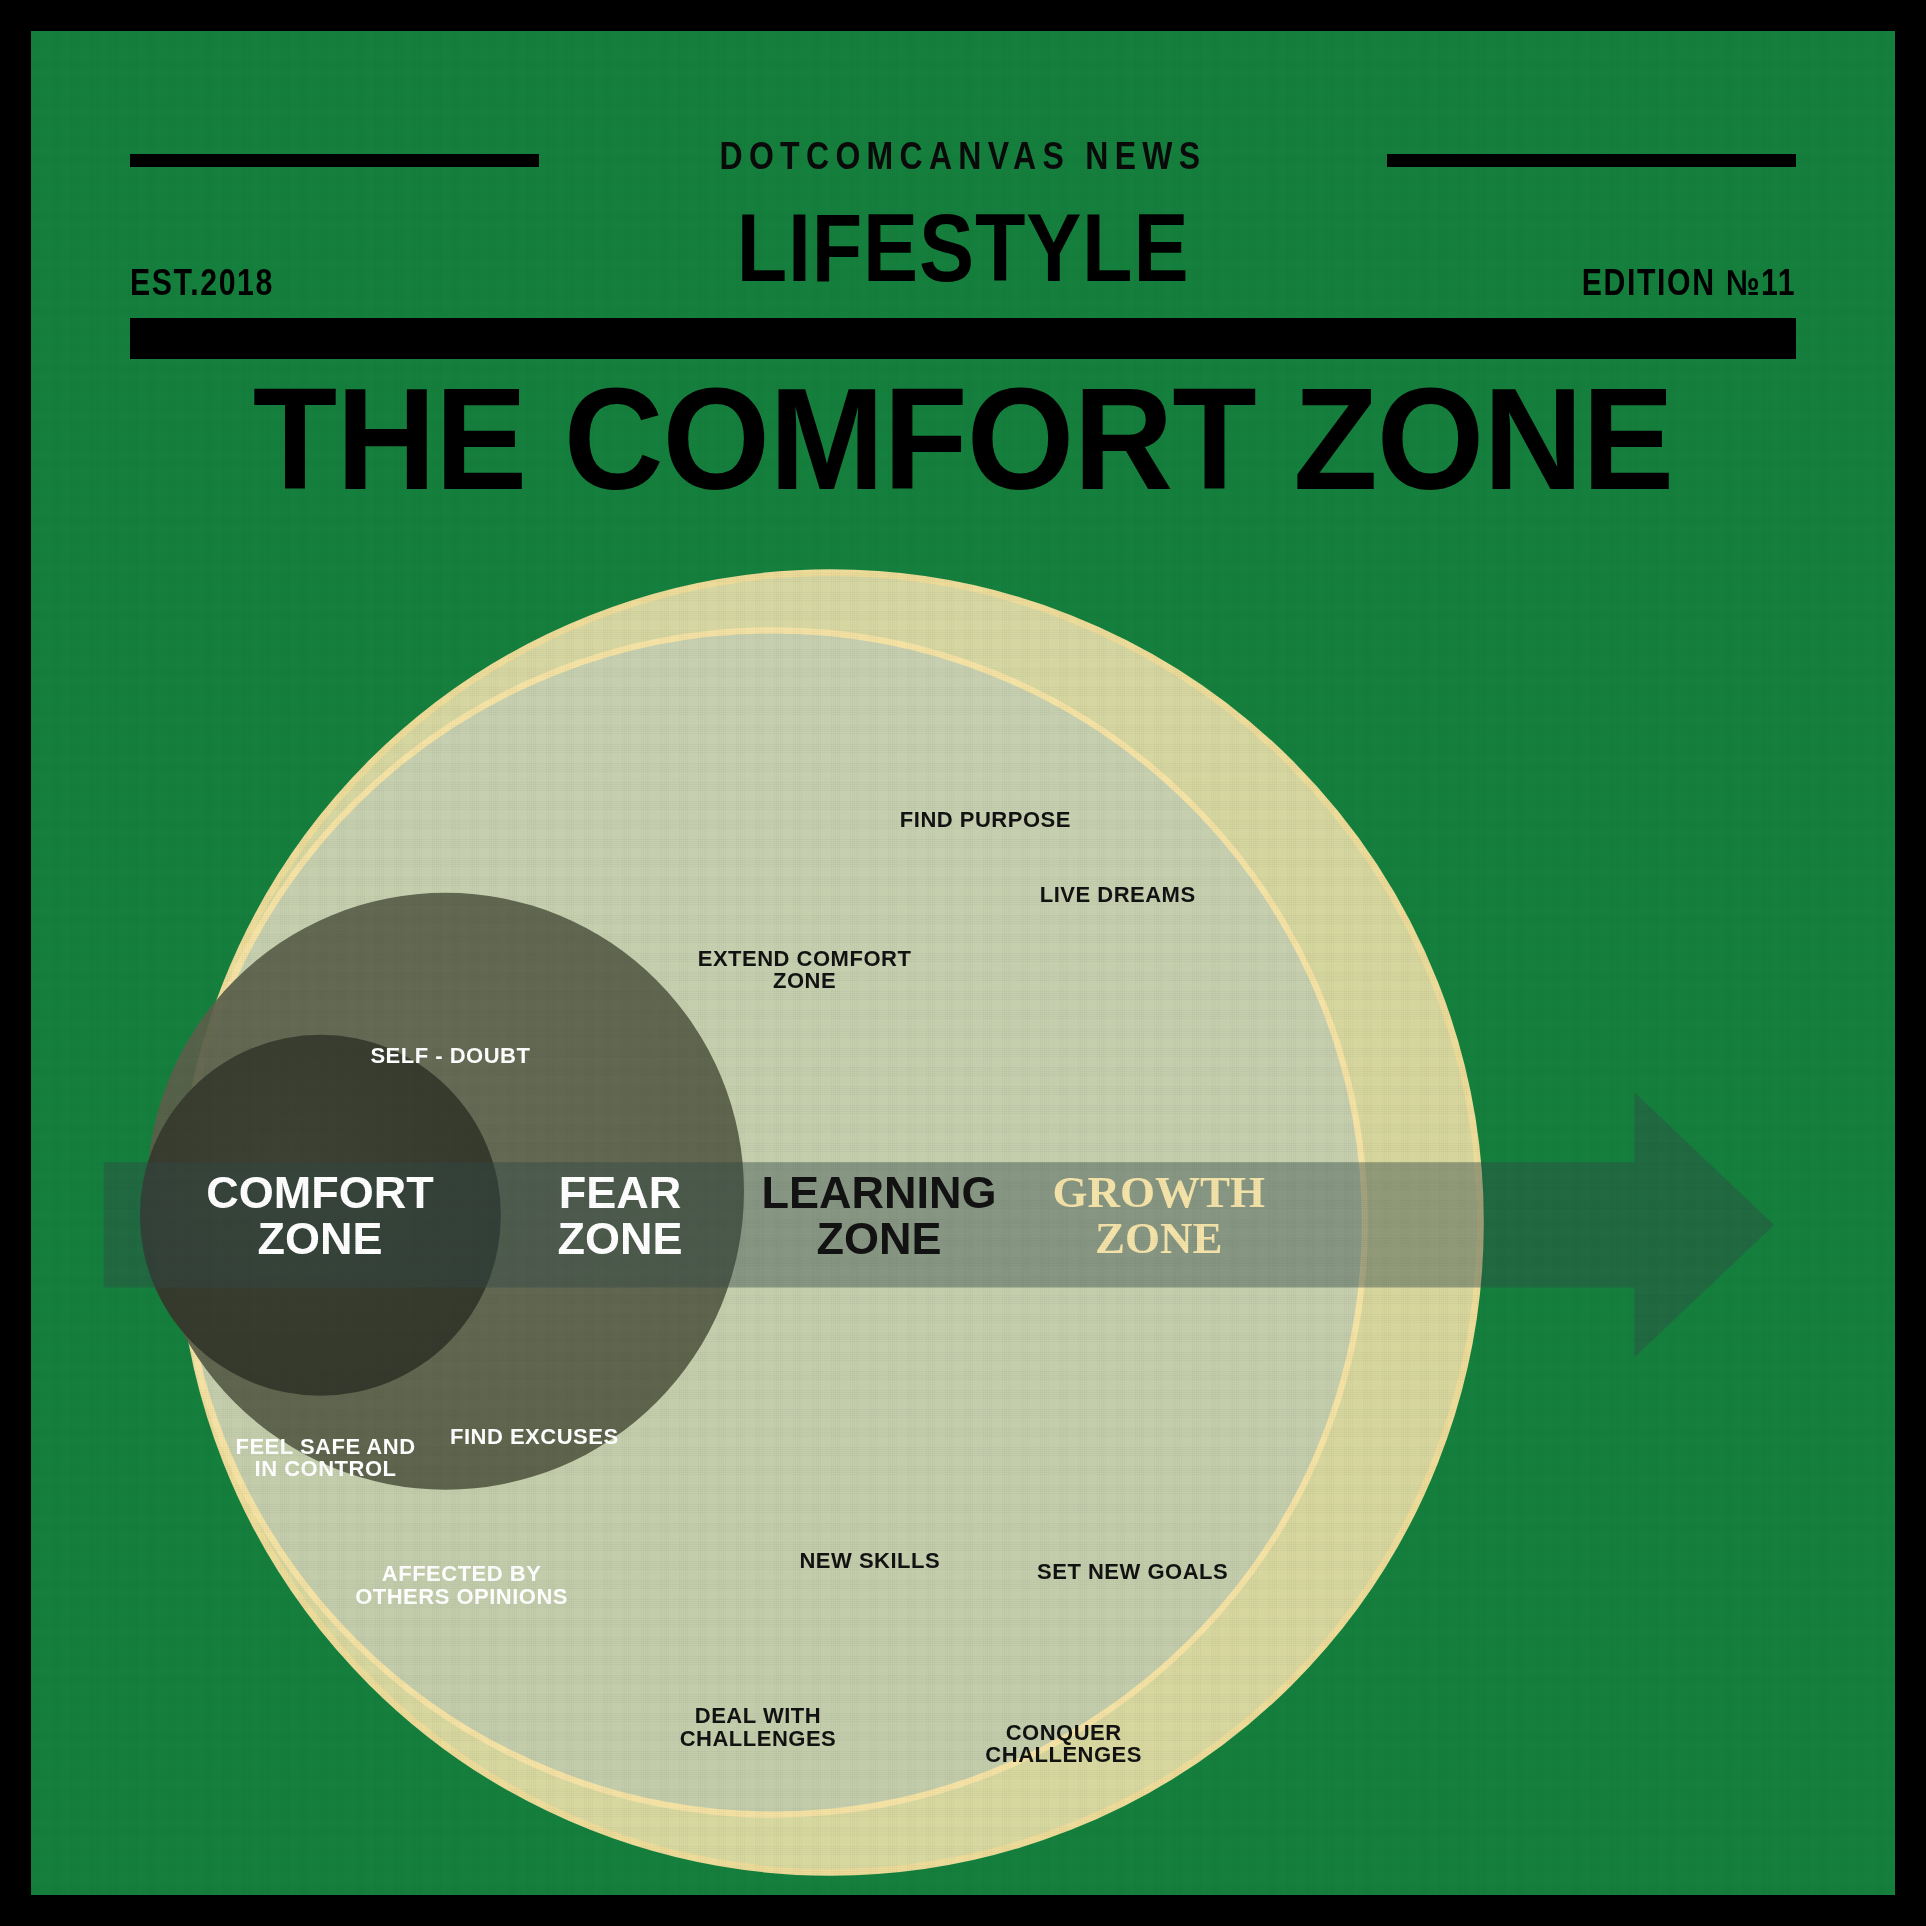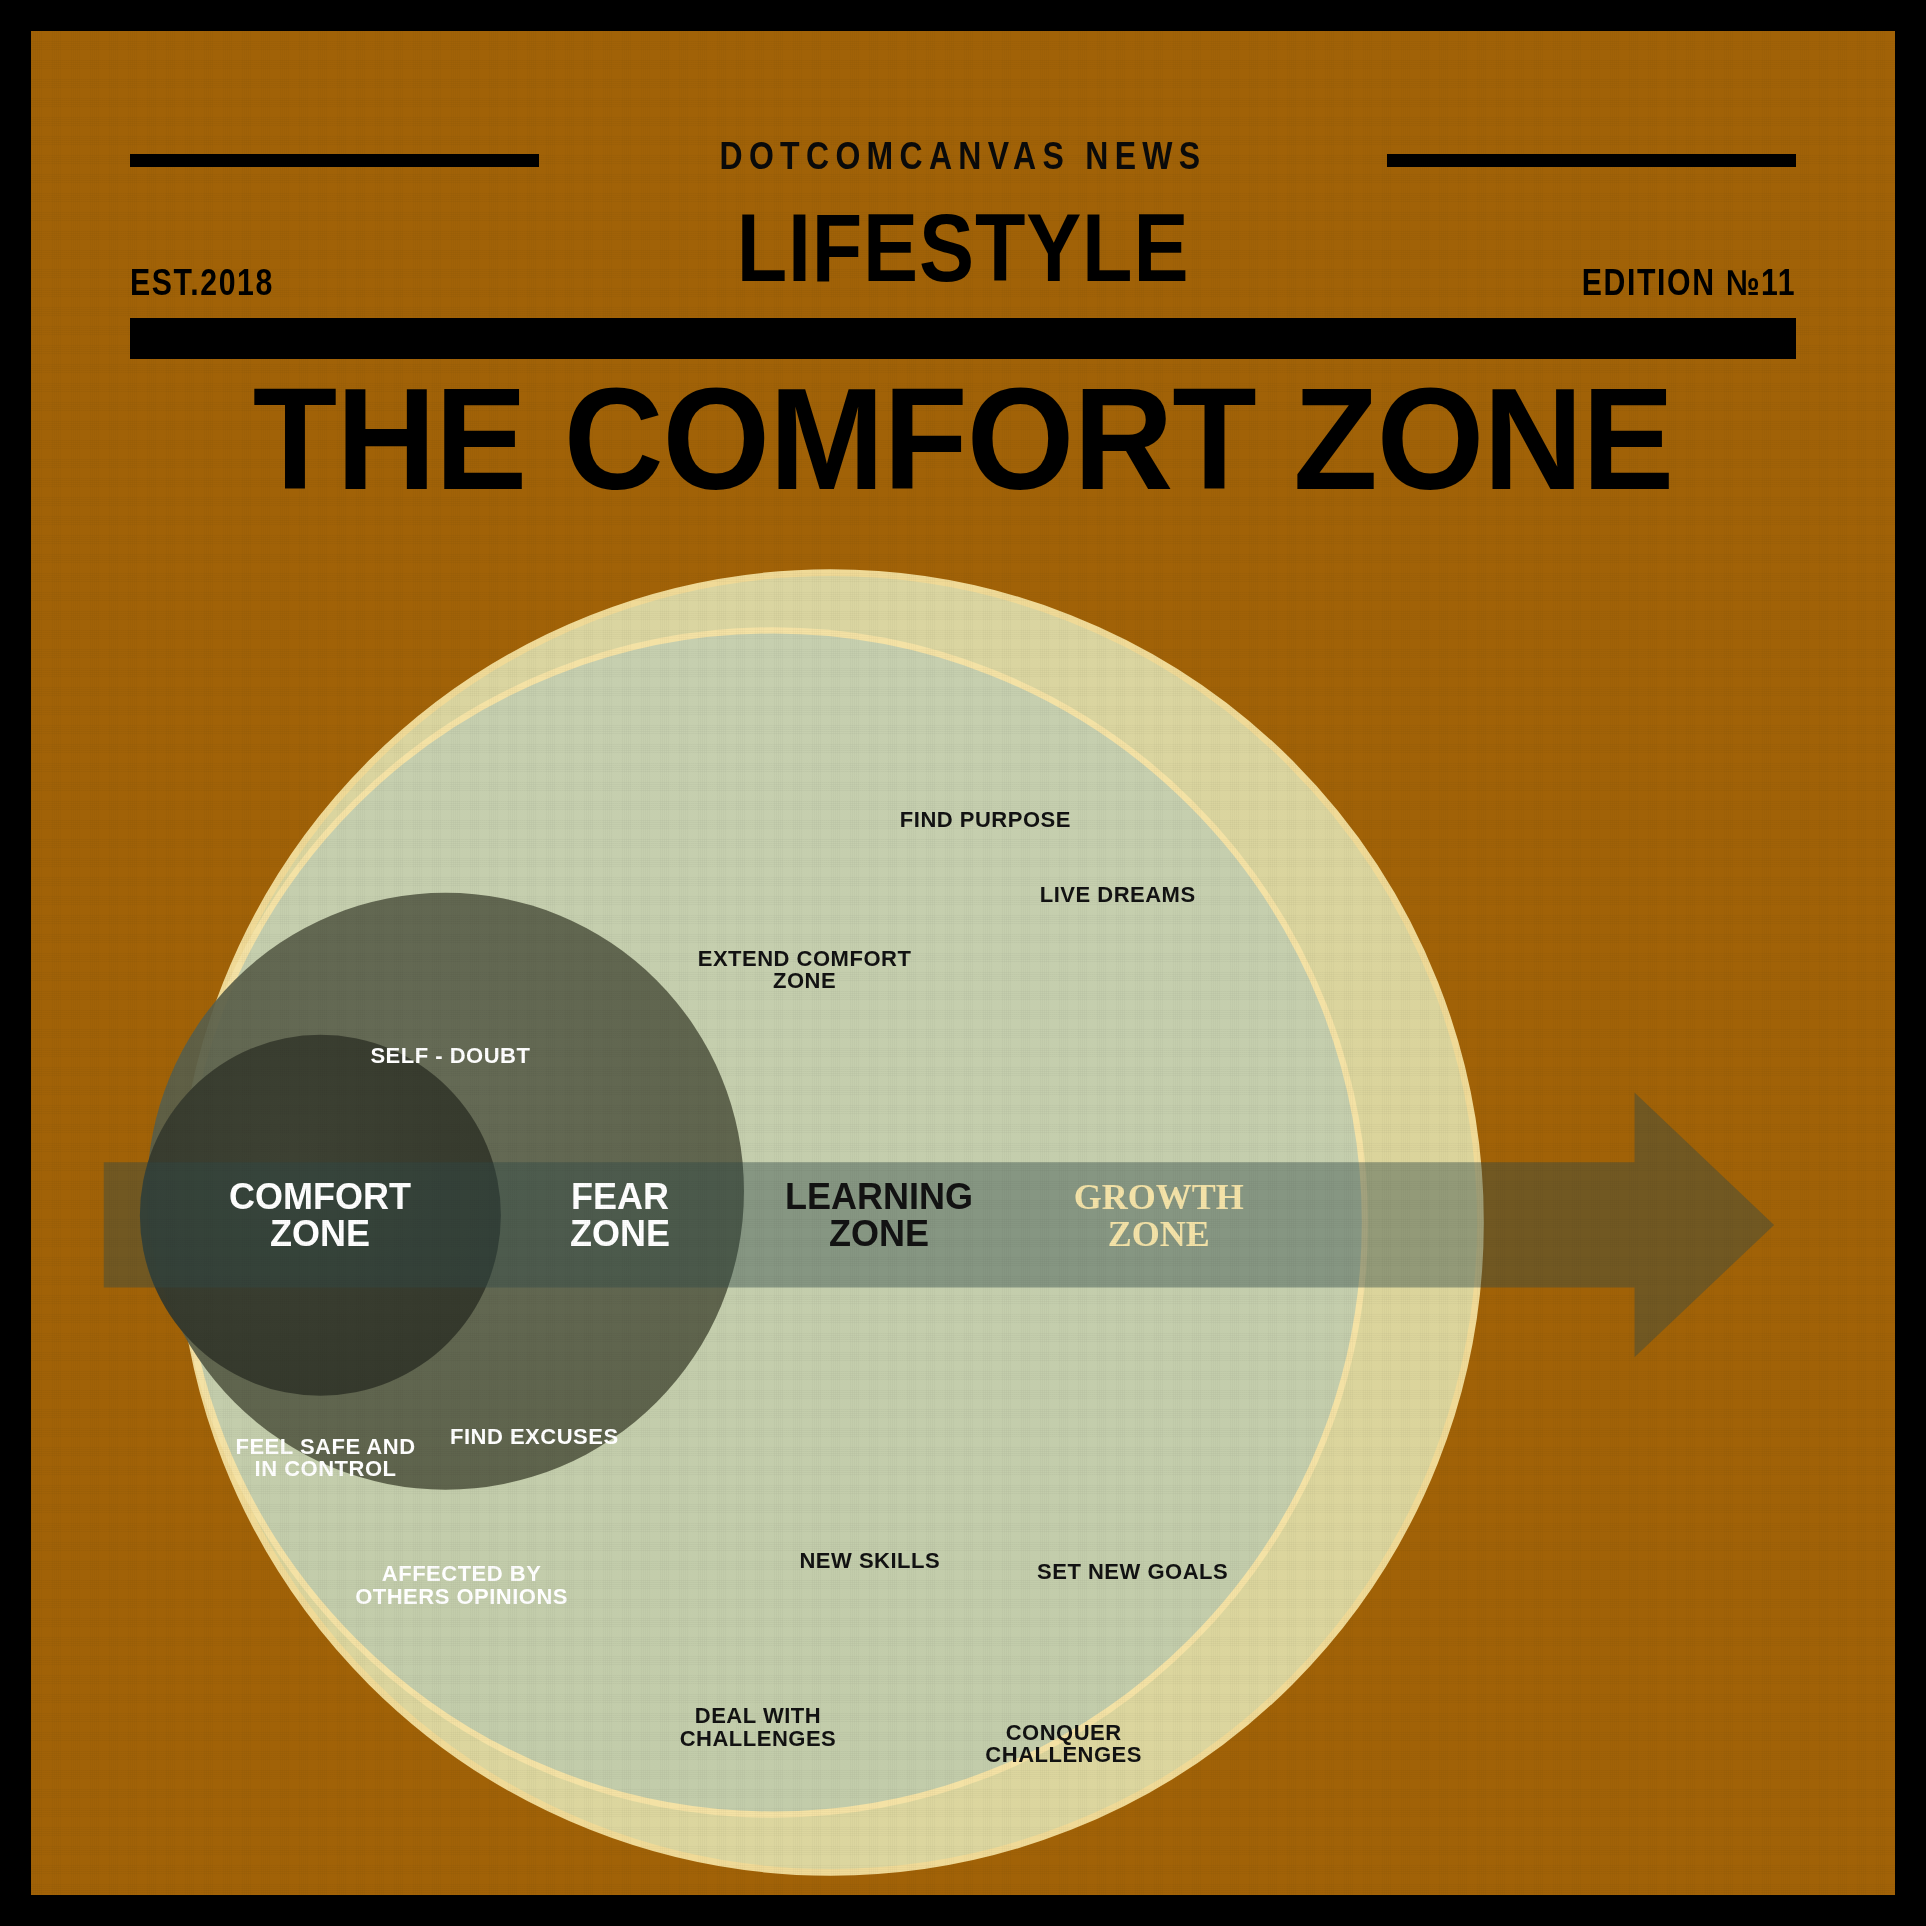--- a/index.html
+++ b/index.html
@@ -77,31 +77,31 @@
     position:absolute;left:0;top:520px;width:1864px;height:1343px;
   }
   #diagram svg{display:block;width:100%;height:100%;}
 
   .zlabel{
     position:absolute;text-align:center;line-height:1.02;
     font-weight:700;white-space:nowrap;
     transform:translate(-50%,-50%);
     transform-origin:center;
   }
-  .zbig{font-size:36px;letter-spacing:0px;}
+  .zbig{font-size:45px;letter-spacing:0px;}
   .zsmall{font-size:22px;letter-spacing:0.5px;}
   .w{color:#ffffff;}
   .k{color:#121212;}
   .g{color:#f4e3a8;}
 </style>
 </head>
 <body>
 
 <div id="page" style="background: rgb(0, 0, 0);">
-  <div id="canvas" style="background: #a16207;">
+  <div id="canvas" style="background: #15803d;">
 
     <div>
       <div class="mh-rule-left"></div>
       <div class="mh-rule-right"></div>
       <div class="mh-kicker">DOTCOMCANVAS NEWS</div>
       <div class="mh-section">LIFESTYLE</div>
       <div class="mh-est">EST.2018</div>
       <div class="mh-edition">EDITION №11</div>
       <div class="mh-bar"></div>
       <div class="mh-headline">THE COMFORT ZONE</div>

